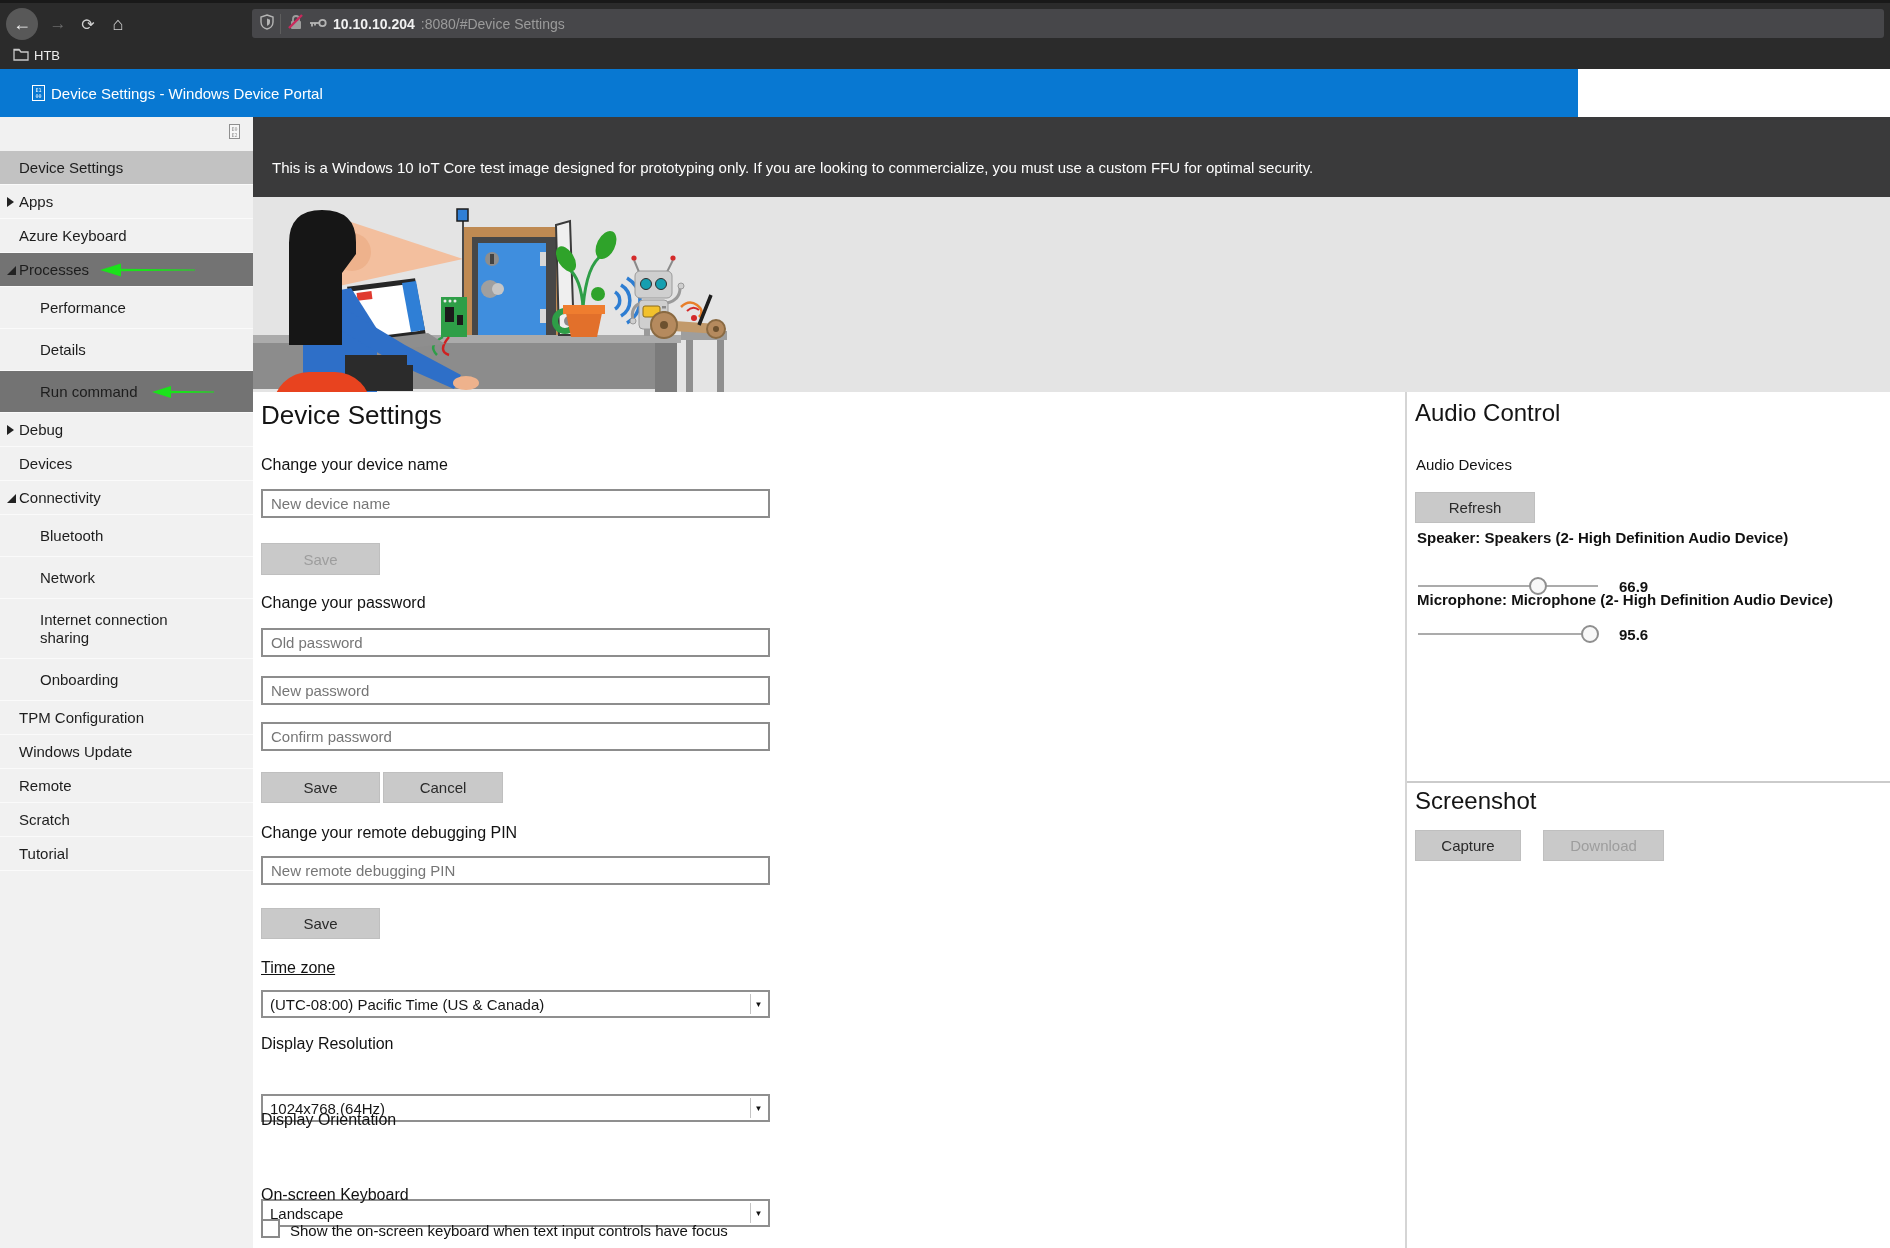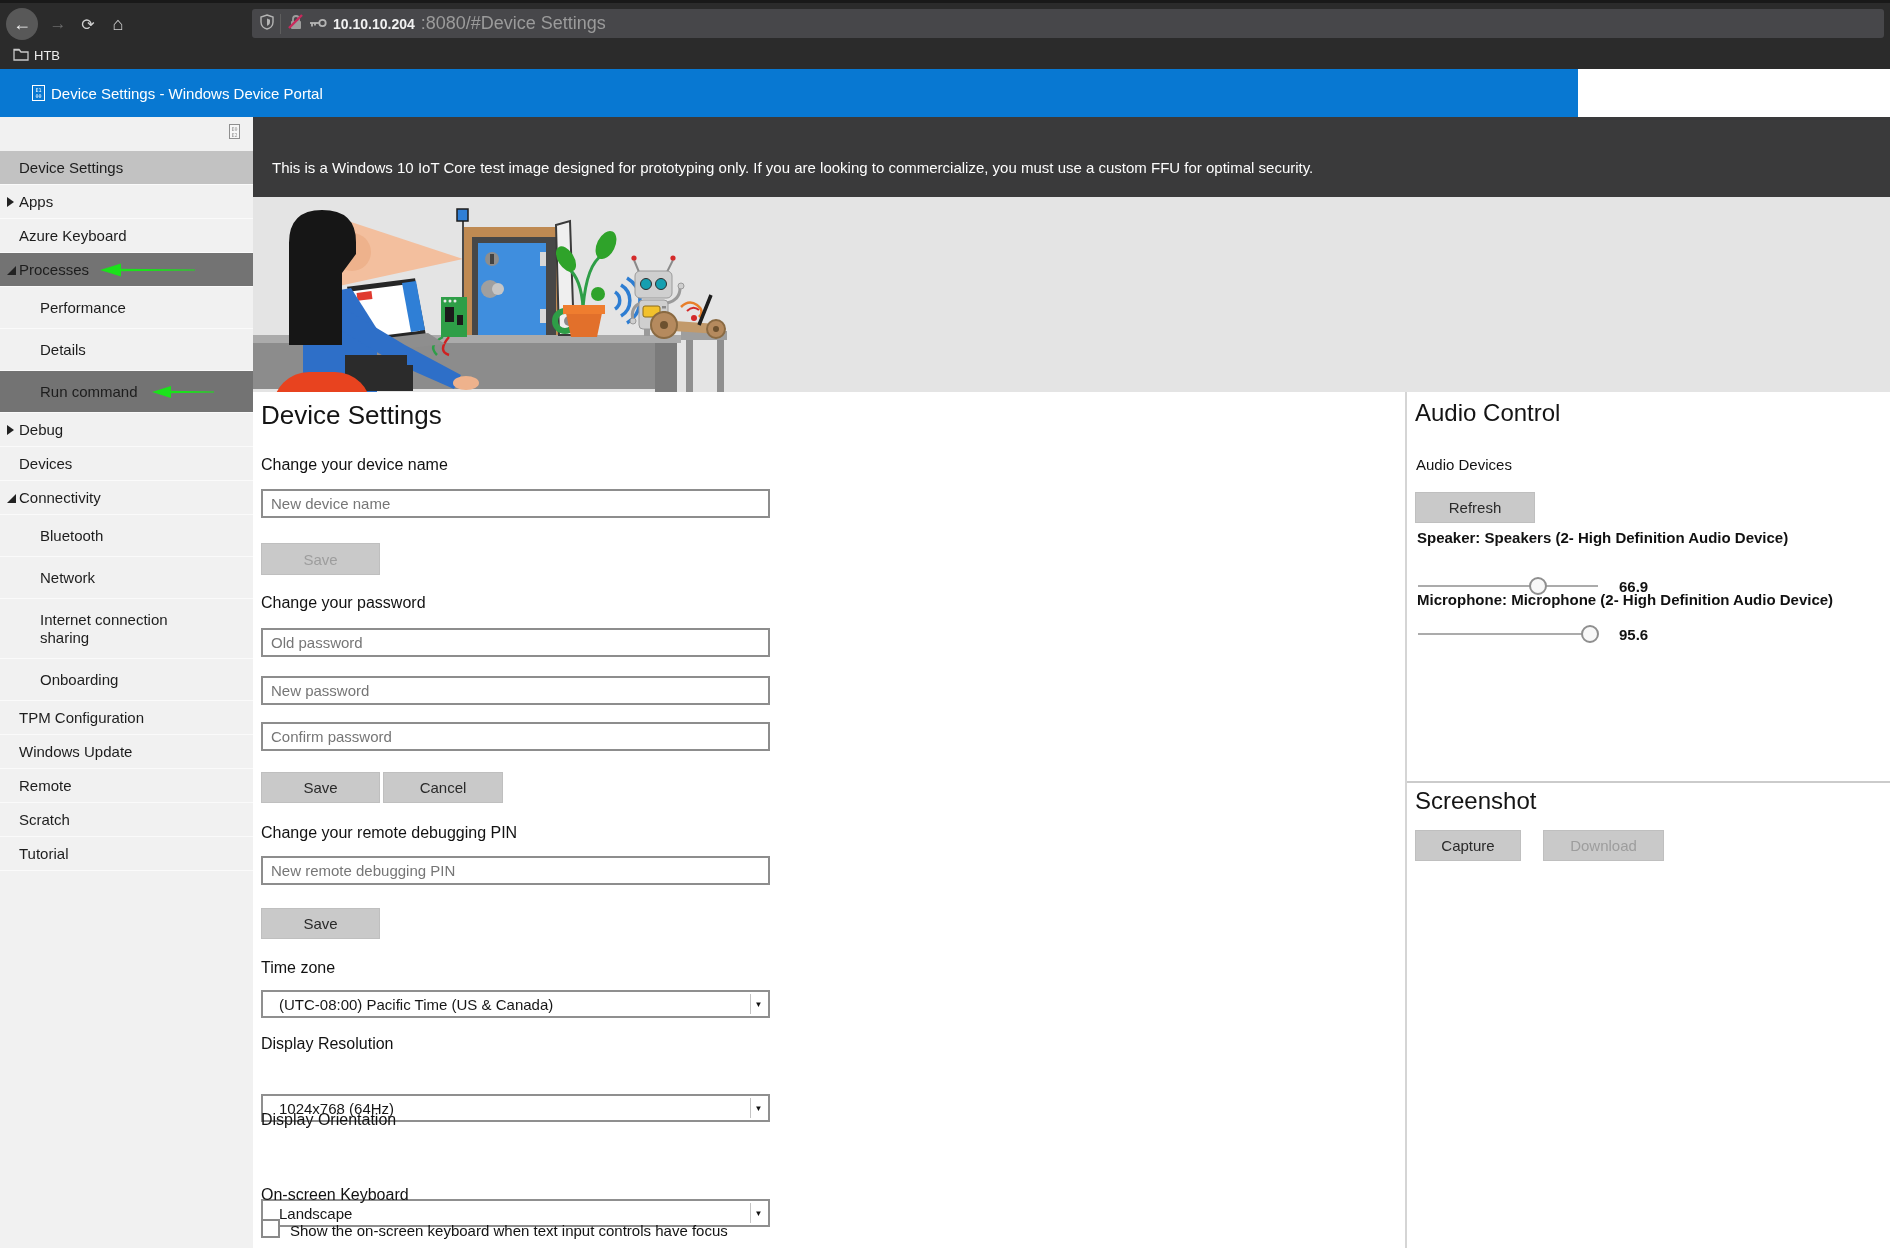--- a/index.html
+++ b/index.html
@@ -9,21 +9,21 @@
   
   .navbar { position:absolute; left:0; top:0; width:1890px; height:42px; background:#2b2b2b; border-top:3px solid #191919; }
   .nav-btn { position:absolute; top:0; height:42px; display:flex; align-items:center; justify-content:center; color:#d6d6d6; font-size:17px; }
   .back-circle { position:absolute; left:6px; top:5px; width:32px; height:32px; border-radius:50%; background:#585858; display:flex; align-items:center; justify-content:center; color:#f0f0f0; font-size:18px; }
   .fwd { left:46px; width:24px; color:#6a6a6a; }
   .reload { left:76px; width:24px; color:#cfcfcf; font-size:16px; }
   .home { left:106px; width:24px; color:#cfcfcf; font-size:18px; }
   .urlbar { position:absolute; left:252px; top:6px; width:1632px; height:29px; background:#47474a; border-radius:3px; display:flex; align-items:center; }
   .urlbar .sep { width:1px; height:20px; background:#5e5e5e; margin:0 6px; }
   .url-text { font-size:14px; color:#f1f1f1; font-weight:bold; margin-left:6px; white-space:nowrap; }
-  .url-rest { font-size:18px; color:#9b9b9b; font-weight:normal; }
+  .url-rest { font-size:14px; color:#9b9b9b; font-weight:normal; }
   .bookmarksbar { position:absolute; left:0; top:42px; width:1890px; height:27px; background:#2b2b2b; display:flex; align-items:center; }
   .bk-folder { margin-left:13px; }
   .bk-label { color:#ededed; font-size:13px; margin-left:5px; }
 
   
   .portal-header { position:absolute; left:0; top:69px; width:1578px; height:48px; display:flex; align-items:center; }
   .glyphbox { position:absolute; left:32px; top:16px; width:13px; height:16px; border:1px solid #fff; color:#fff; font-family:"DejaVu Sans Mono", monospace; font-size:5px; line-height:6px; text-align:center; padding-top:1px; }
   .glyphbox.gray { border-color:#8f8f8f; color:#8f8f8f; background:#f7f7f7; }
   .portal-title { position:absolute; left:51px; top:0; height:48px; display:flex; align-items:center; color:#fff; font-size:15px; }
 
@@ -57,21 +57,21 @@
   .vdivider { position:absolute; left:1405px; top:392px; width:2px; height:856px; background:#d5d5d5; }
 
   .abs { position:absolute; }
   h1.pgtitle { font-size:26px; font-weight:400; color:#141414; }
   h2.sectitle { font-size:24px; font-weight:400; color:#141414; }
   .form-label { font-size:16px; color:#121212; }
   .tb { width:509px; height:29px; border:2px solid #8d8d8d; background:#fff; font-family:"Liberation Sans", sans-serif; font-size:15px; color:#1a1a1a; padding-left:8px; outline:none; }
   .tb::placeholder { color:#767676; opacity:1; }
   .btn { width:119px; height:31px; background:#c9c9c9; border:1px solid #bfbfbf; display:flex; align-items:center; justify-content:center; font-size:15px; color:#2a2a2a; cursor:pointer; }
   .btn.disabled { color:#9d9d9d; cursor:default; }
-  .selectbox { position:relative; width:509px; height:28px; border:2px solid #8f8f8f; background:#fff; display:flex; align-items:center; font-size:15px; color:#161616; padding-left:16px; }
+  .selectbox { position:relative; width:509px; height:28px; border:2px solid #8f8f8f; background:#fff; display:flex; align-items:center; font-size:15px; color:#161616; padding-left:7px; }
   .selectbox .arrowzone { position:absolute; right:2px; top:2px; bottom:2px; width:16px; border-left:1px solid #c3c3c3; display:flex; align-items:center; justify-content:center; font-size:8px; color:#111; }
   .checkbox { position:absolute; width:19px; height:19px; border:2px solid #8a8a8a; background:#fff; }
   .cb-label { font-size:15px; color:#121212; }
   .bold-label { font-size:15px; font-weight:bold; color:#111; }
   .slider { position:absolute; width:260px; height:18px; }
   .slider .track { position:absolute; left:0; top:8px; width:180px; height:2px; background:#ababab; }
   .slider .thumb { position:absolute; top:0; width:18px; height:18px; border-radius:50%; background:#f8f8f8; border:2px solid #8f8f8f; }
   .slider .val { position:absolute; left:201px; top:1px; font-size:15px; font-weight:bold; color:#111; }
   .hdivider { position:absolute; left:1407px; top:781px; width:483px; height:2px; background:#cbcbcb; }
 </style>
@@ -324,21 +324,21 @@
   <input class="abs tb" style="left: 261px; top: 628px;" placeholder="Old password">
   <input class="abs tb" style="left: 261px; top: 676px;" placeholder="New password">
   <input class="abs tb" style="left: 261px; top: 722px;" placeholder="Confirm password">
   <div class="abs btn" style="left:261px; top:772px;">Save</div>
   <div class="abs btn" style="left:383px; top:772px; width:120px;">Cancel</div>
 
   <div class="abs form-label" style="left:261px; top:824px;">Change your remote debugging PIN</div>
   <input class="abs tb" style="left: 261px; top: 856px;" placeholder="New remote debugging PIN">
   <div class="abs btn" style="left:261px; top:908px;">Save</div>
 
-  <div class="abs form-label" style="left:261px; top:959px;">Time zone</div>
+  <div class="abs form-label" style="left:261px; top:959px;text-decoration:underline;">Time zone</div>
   <div class="abs selectbox" style="left:261px; top:990px;">
     <span>(UTC-08:00) Pacific Time (US &amp; Canada)</span>
     <span class="arrowzone">▼</span>
   </div>
 
   <div class="abs form-label" style="left:261px; top:1035px;">Display Resolution</div>
   <div class="abs selectbox" style="left:261px; top:1066px;">
     <span>1024x768 (64Hz)</span>
     <span class="arrowzone">▼</span>
   </div>

